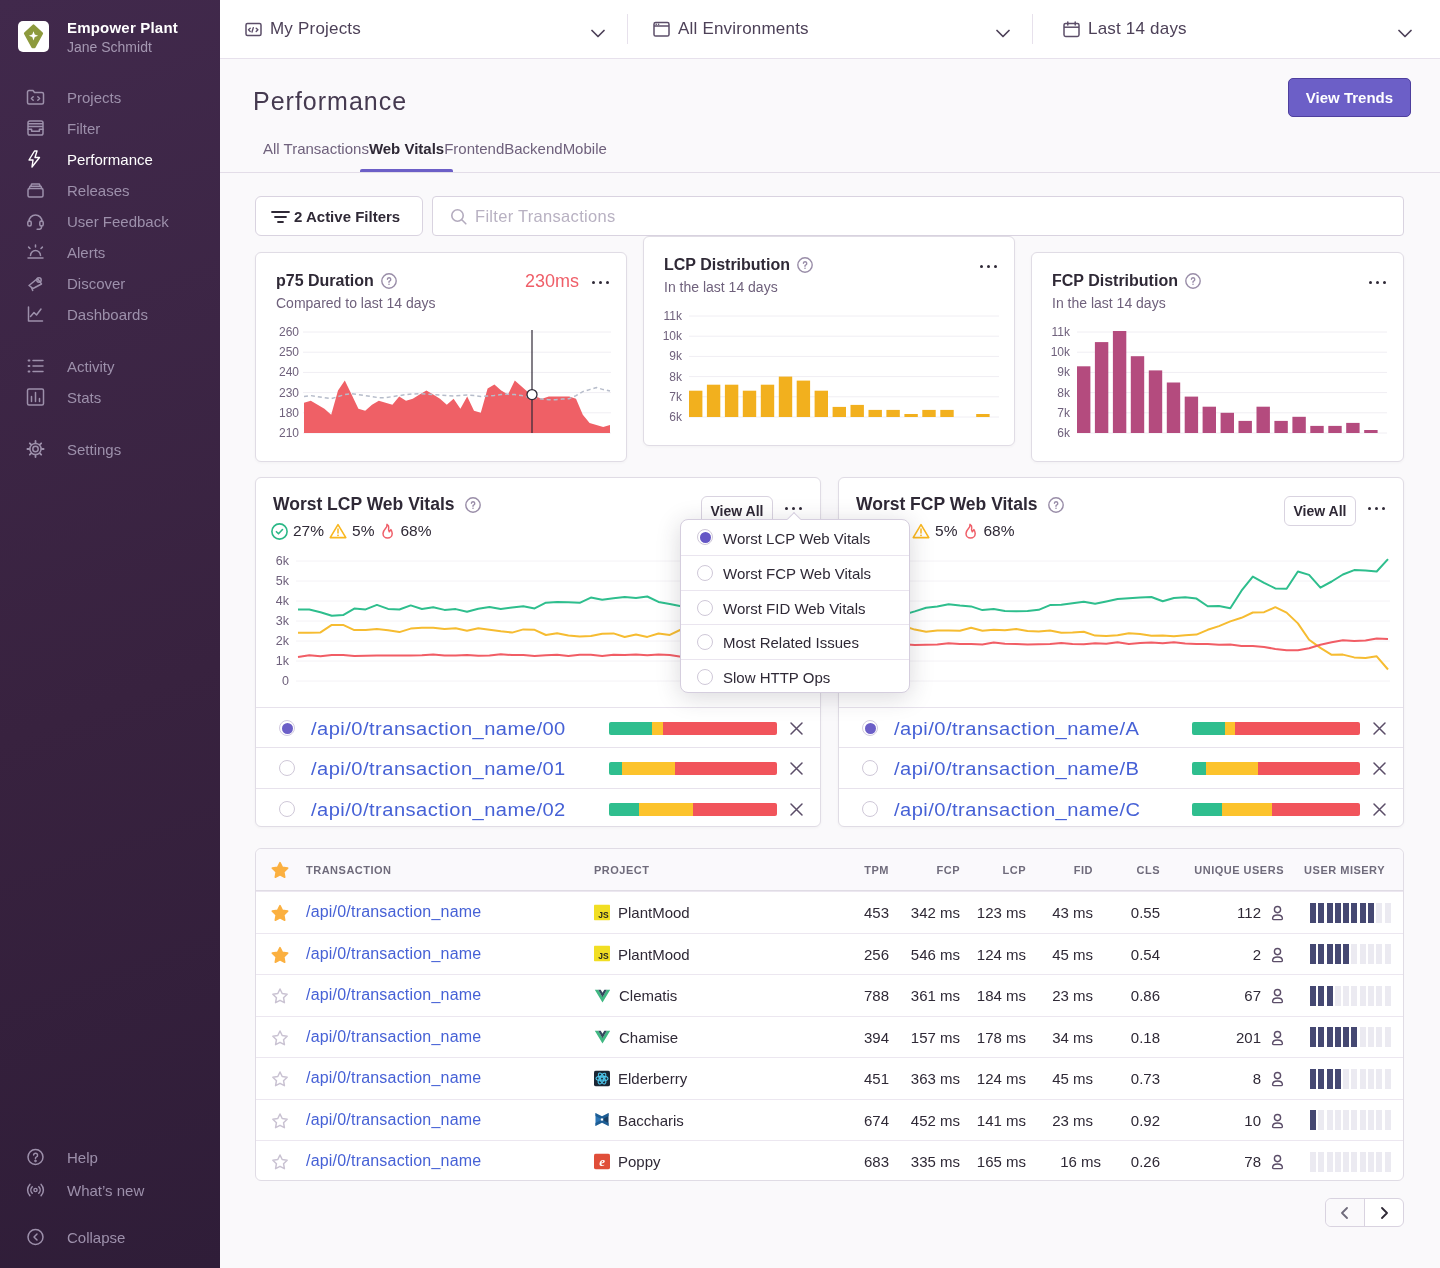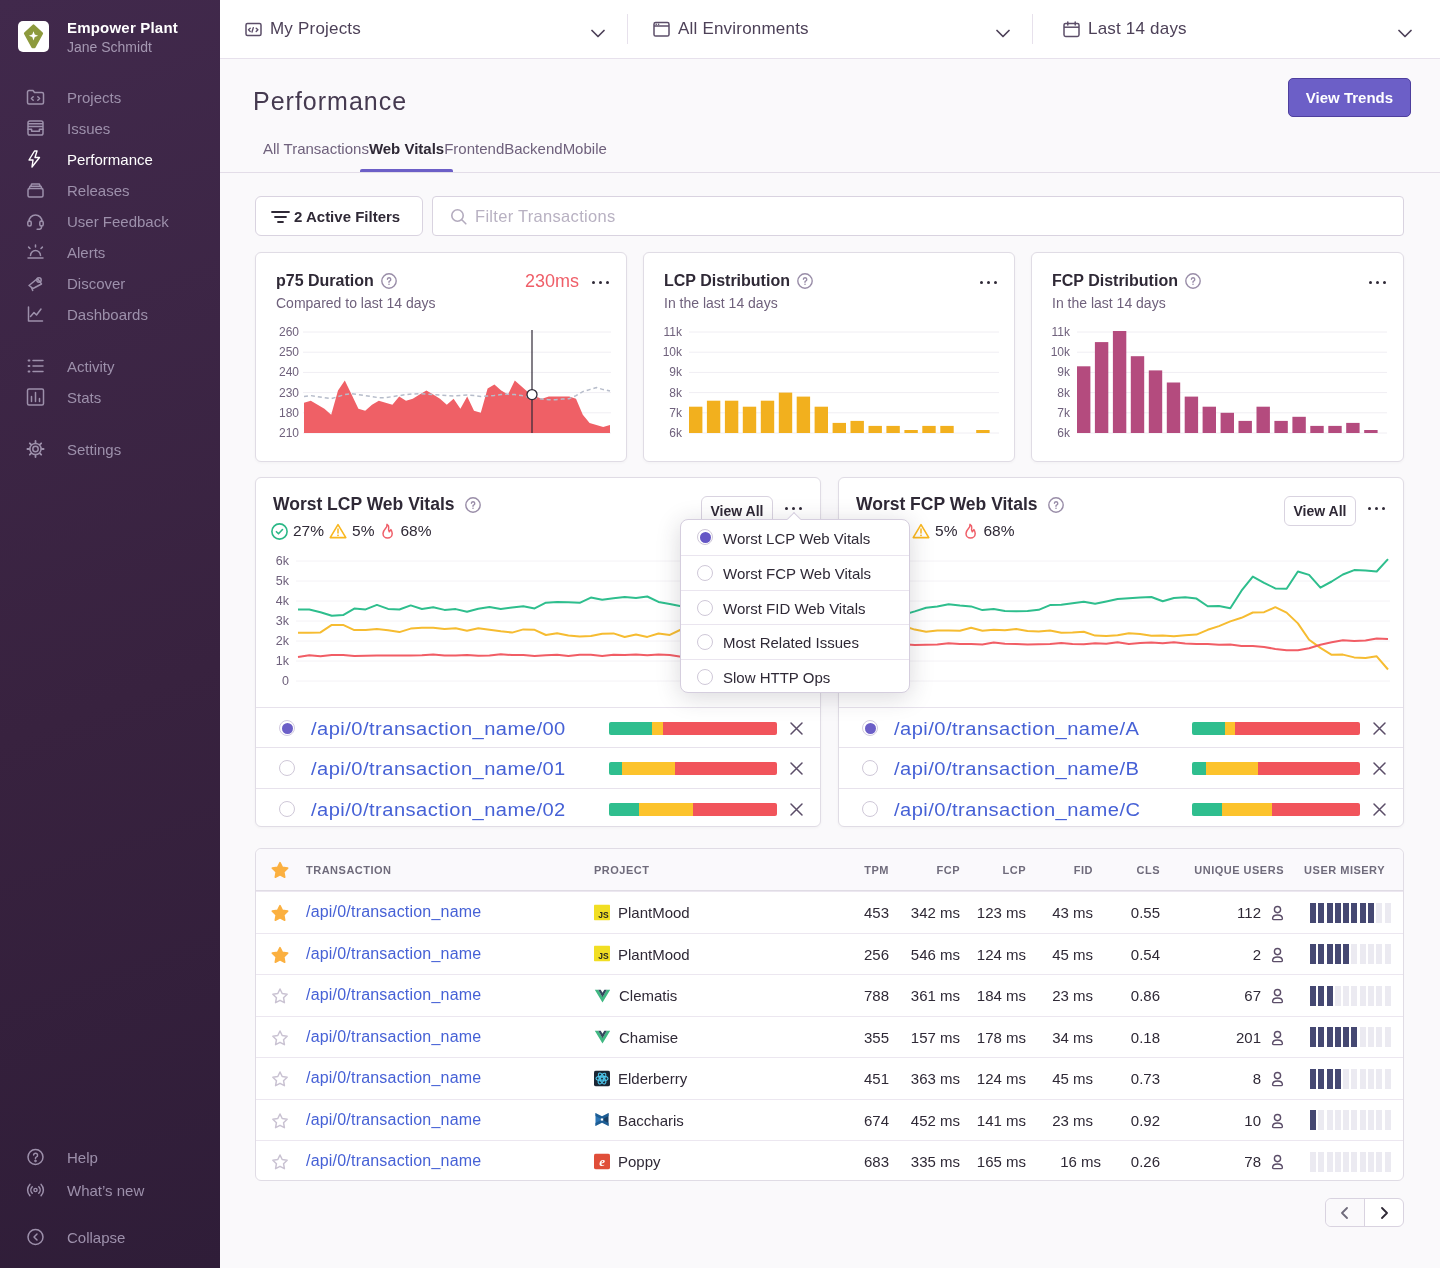--- a/index.html
+++ b/index.html
@@ -108,21 +108,21 @@
         <span class="lb">Projects</span>
       </div>
       <div class="navitem" style="top:112px">
         <span class="ic">
           <svg width="19" height="19" viewBox="0 0 19 19" fill="none" style="">
             <rect x="2" y="2.5" width="15" height="14" rx="1.8" stroke="currentColor" stroke-width="1.5" stroke-linecap="round" stroke-linejoin="round"></rect>
             <path d="M2 5.3h15M2 8h15" stroke="currentColor" stroke-width="1.4"></path>
             <path d="M2 10.8h3.6v2h7.8v-2H17" stroke="currentColor" stroke-width="1.5" stroke-linecap="round" stroke-linejoin="round"></path>
           </svg>
         </span>
-        <span class="lb">Issues</span>
+        <span class="lb">Filter</span>
       </div>
       <div class="navitem active" style="top:143px">
         <span class="ic">
           <svg width="19" height="19" viewBox="0 0 19 19" fill="none" style="">
             <path d="M8.5 1.5 3 10.5h4L6 17.5l7.5-9.5H9l2-6.5z" stroke="currentColor" stroke-width="1.4" stroke-linejoin="round"></path>
           </svg>
         </span>
         <span class="lb">Performance</span>
       </div>
       <div class="navitem" style="top:174px">
@@ -321,21 +321,21 @@
           <line x1="0" y1="46.4" x2="308" y2="46.4" stroke="#f0eef3" stroke-width="1"></line>
           <line x1="0" y1="66.6" x2="308" y2="66.6" stroke="#f0eef3" stroke-width="1"></line>
           <line x1="0" y1="86.8" x2="308" y2="86.8" stroke="#f0eef3" stroke-width="1"></line>
           <line x1="0" y1="107.0" x2="308" y2="107.0" stroke="#f0eef3" stroke-width="1"></line>
           <path d="M1,107.0 L1.0,76.7 L7.8,74.7 L14.6,78.7 L21.4,82.8 L28.2,88.8 L35.0,64.6 L41.8,54.5 L48.6,68.6 L55.4,82.8 L62.2,84.8 L69.0,78.7 L75.8,74.7 L82.6,76.7 L89.4,78.7 L96.2,70.6 L103.0,74.7 L109.8,72.7 L116.6,68.6 L123.4,64.6 L130.2,68.6 L137.0,72.7 L143.8,78.7 L150.6,72.7 L157.4,82.8 L164.2,70.6 L171.0,84.8 L177.8,86.8 L184.6,62.6 L191.4,58.5 L198.2,64.6 L205.0,68.6 L211.8,54.5 L218.6,60.5 L225.4,66.6 L232.2,70.6 L239.0,72.7 L245.8,70.6 L252.6,70.6 L259.4,70.6 L266.2,70.6 L273.0,72.7 L279.8,88.8 L286.6,96.9 L293.4,98.9 L300.2,100.9 L307.0,98.9 L307,107.0 Z" fill="#ef6066"></path>
           <polyline points="1.0,70.6 7.8,69.6 14.6,70.6 21.4,71.7 28.2,72.7 35.0,70.6 41.8,68.6 48.6,67.6 55.4,68.6 62.2,69.6 69.0,70.6 75.8,71.7 82.6,71.7 89.4,70.6 96.2,69.6 103.0,68.6 109.8,68.0 116.6,67.6 123.4,68.2 130.2,68.6 137.0,69.0 143.8,69.6 150.6,70.0 157.4,69.6 164.2,69.0 171.0,69.6 177.8,70.6 184.6,70.0 191.4,69.4 198.2,68.6 205.0,68.2 211.8,68.6 218.6,69.6 225.4,71.0 232.2,72.3 239.0,73.1 245.8,73.7 252.6,73.7 259.4,73.1 266.2,72.7 273.0,69.6 279.8,65.6 286.6,63.6 293.4,61.5 300.2,63.6 307.0,65.0" fill="none" stroke="#b6bcca" stroke-width="1.5" stroke-dasharray="4 3"></polyline>
           <line x1="229" y1="4" x2="229" y2="107" stroke="#2f2936" stroke-width="1.2"></line>
           <circle cx="229" cy="68.6" r="5" fill="#fff" stroke="#2f2936" stroke-width="1.3"></circle>
         </svg></div>
     </div>
-    <div class="card" style="left:643px;top:252px;width:372px;height:210px">
+    <div class="card" style="left:643px;top:236px;width:372px;height:210px">
       <div class="ctitle">LCP Distribution <svg width="16" height="16" viewBox="0 0 16 16" fill="none" style="">
           <circle cx="8" cy="8" r="7.2" stroke="#998da8" stroke-width="1.4"></circle>
           <path d="M6.4 6.2a1.7 1.7 0 1 1 2.2 1.9c-.4.15-.6.4-.6.8v.3" stroke="#998da8" stroke-width="1.4" stroke-linecap="round"></path>
           <circle cx="8" cy="11.3" r=".8" fill="#998da8"></circle>
         </svg></div>
       <div class="dots" style="right:17px;top:28px">
         <i></i>
         <i></i>
         <i></i>
       </div>
@@ -733,21 +733,21 @@
             <path d="M9 2l2.2 4.5 4.95.7-3.6 3.5.85 4.95L9 13.3l-4.4 2.35.85-4.95-3.6-3.5 4.95-.7L9 2z" stroke="#c9c2d2" stroke-width="1.5" fill="none" stroke-linejoin="round"></path>
           </svg></span>
         <span class="td lnk" style="left:50px">/api/0/transaction_name</span>
         <span class="pname" style="left:338px">
           <svg width="17" height="16" viewBox="0 0 17 16" fill="none" style="">
             <path d="M.8 2.2h3.4L8.5 9.5l4.3-7.3h3.4L8.5 15 .8 2.2z" fill="#41b883"></path>
             <path d="M4.2 2.2h2.5l1.8 3.1 1.8-3.1h2.5L8.5 9.8 4.2 2.2z" fill="#35495e"></path>
           </svg>
           <span>Chamise</span>
         </span>
-        <span class="td num" style="right:514px">355</span>
+        <span class="td num" style="right:514px">394</span>
         <span class="td num" style="right:443px">157 ms</span>
         <span class="td num" style="right:377px">178 ms</span>
         <span class="td num" style="right:310px">34 ms</span>
         <span class="td num" style="right:243px">0.18</span>
         <span class="td num" style="right:142px">201</span>
         <span class="abs" style="left:1013px;top:12px"><svg width="17" height="17" viewBox="0 0 17 17" fill="none" style="">
             <circle cx="8.5" cy="5.6" r="3.1" stroke="#5b4d68" stroke-width="1.4"></circle>
             <path d="M3.6 14.6c0-2.2 2.2-3.6 4.9-3.6s4.9 1.4 4.9 3.6a1 1 0 0 1-1 1H4.6a1 1 0 0 1-1-1z" stroke="#5b4d68" stroke-width="1.4" stroke-linejoin="round"></path>
           </svg></span>
         <span class="misery">

